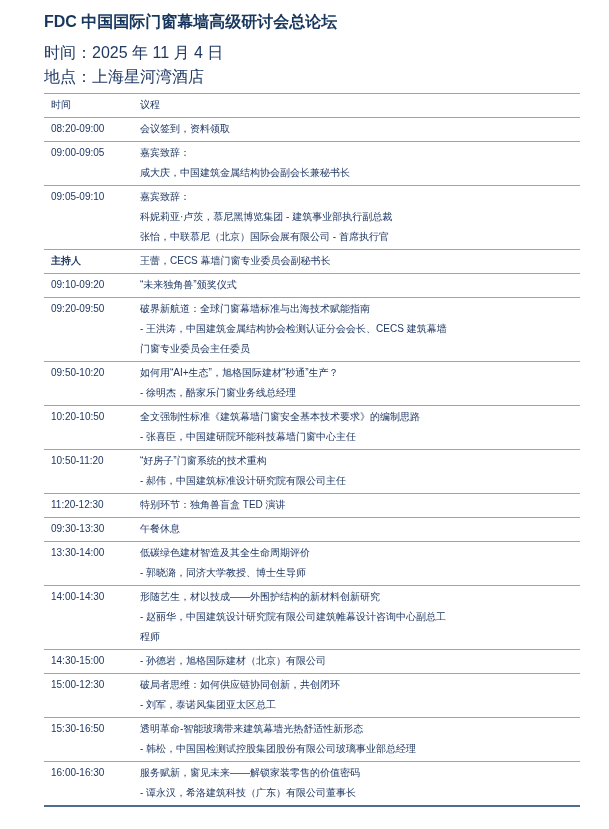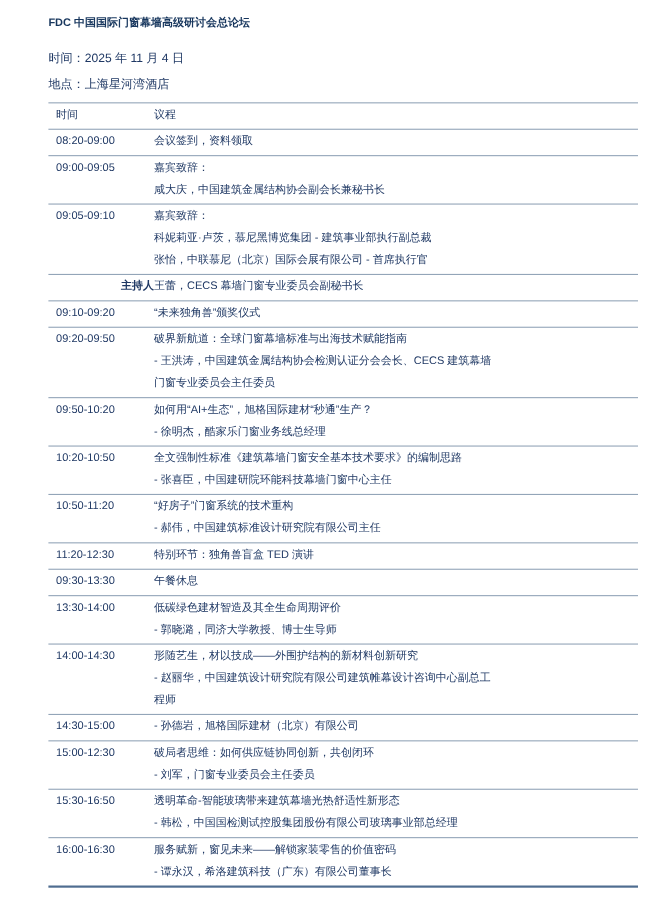--- a/index.html
+++ b/index.html
@@ -6,28 +6,28 @@
   body {
     width:609px; height:829px;
     background:#ffffff;
     overflow:hidden;
     font-family:"Liberation Sans","DejaVu Sans",sans-serif;
     color:#1f3864;
   }
   .doc { padding:12px 29px 0 44px; }
 
   .title {
-    font-size:10px;
+    font-size:16px;
     font-weight:bold;
     color:#17365d;
     line-height:20px;
     margin-bottom:9px;
   }
   .meta-line {
-    font-size:11px;
+    font-size:16px;
     line-height:24px;
   }
 
   .agenda-table {
     margin-top:4px;
     border-top:1px solid #93a5b8;
     font-size:10px;
   }
   .t-row {
     display:flex;
@@ -40,21 +40,21 @@
     width:96px;
     box-sizing:border-box;
     padding-left:7px;
     line-height:20px;
   }
   .cell-agenda { flex:1; min-width:0; }
   .agenda-line {
     line-height:20px;
     white-space:nowrap;
   }
-  .bold { font-weight:bold;text-align:right; }
+  .bold { font-weight:bold; }
 </style>
 </head>
 <body>
 
 <div class="doc">
   <div class="title">FDC 中国国际门窗幕墙高级研讨会总论坛</div>
 
   <div class="meta-line">
     <span>时间：</span><span>2025 年 11 月 4 日</span>
   </div>
@@ -162,21 +162,21 @@
         <div class="t-row">
           <div class="cell-time">14:30-15:00</div>
           <div class="cell-agenda">
             <div class="agenda-line">- 孙德岩，旭格国际建材（北京）有限公司</div>
           </div>
         </div>
         <div class="t-row">
           <div class="cell-time">15:00-12:30</div>
           <div class="cell-agenda">
             <div class="agenda-line">破局者思维：如何供应链协同创新，共创闭环</div>
-            <div class="agenda-line">- 刘军，门窗专业委员会主任委员</div>
+            <div class="agenda-line">- 刘军，泰诺风集团亚太区总工</div>
           </div>
         </div>
         <div class="t-row">
           <div class="cell-time">15:30-16:50</div>
           <div class="cell-agenda">
             <div class="agenda-line">透明革命-智能玻璃带来建筑幕墙光热舒适性新形态</div>
             <div class="agenda-line">- 韩松，中国国检测试控股集团股份有限公司玻璃事业部总经理</div>
           </div>
         </div>
         <div class="t-row last">

